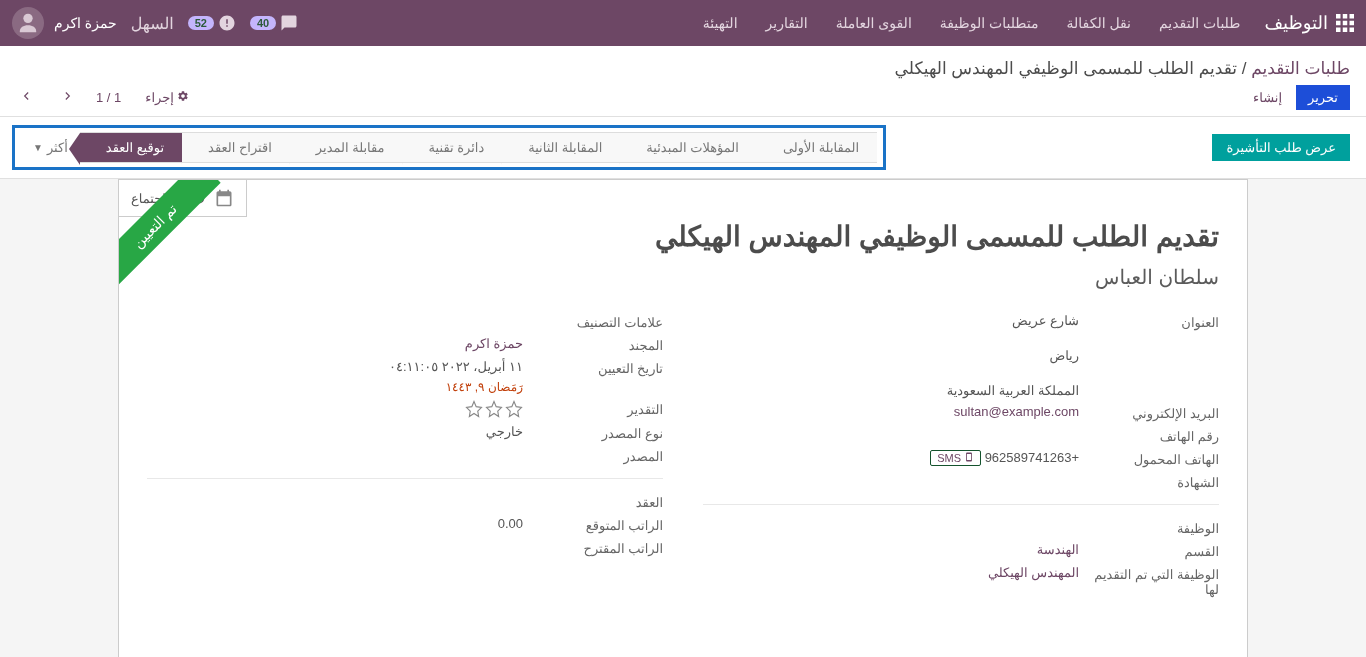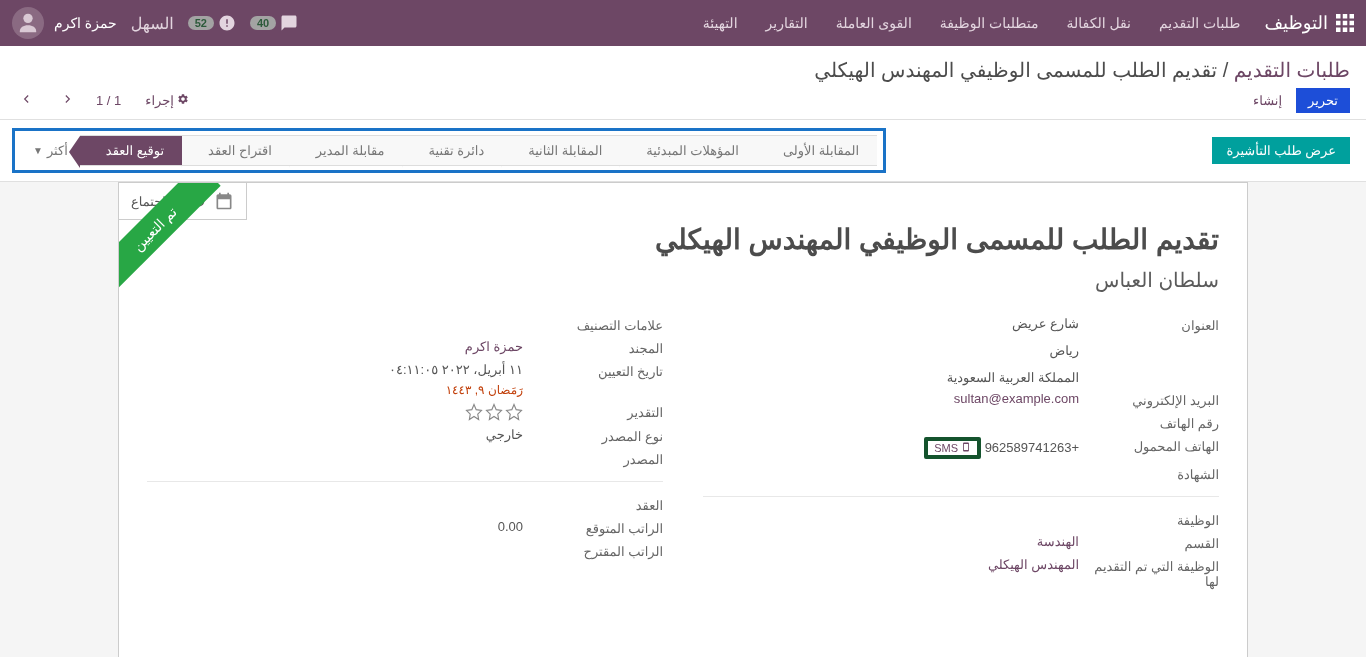--- a/index.html
+++ b/index.html
@@ -19,39 +19,39 @@
 .nav-title { font-size: 18px; font-weight: 500; margin-left: 24px; }
 .nav-menu { display: flex; gap: 28px; }
 .nav-menu-item { color: #e3d5df; font-size: 14px; cursor: pointer; }
 .nav-spacer { flex: 1; }
 .nav-right { display: flex; align-items: center; gap: 14px; }
 .nav-badge {
   display: flex; align-items: center; gap: 4px;
   color: #e3d5df; font-size: 13px; cursor: pointer;
 }
 .nav-badge .count {
-  background: #a3a3a3; color: #2c5a3a;
+  background: #c4b5fd; color: #2c5a3a;
   border-radius: 10px; padding: 1px 7px; font-size: 11px; font-weight: bold;
 }
 .nav-user { display: flex; align-items: center; gap: 10px; cursor: pointer; }
 .nav-user-name { font-size: 14px; color: #fff; }
 .nav-avatar {
   width: 32px; height: 32px; border-radius: 50%;
   background: #8a6a82; display: flex; align-items: center; justify-content: center;
   overflow: hidden;
 }
 .nav-avatar svg { width: 28px; height: 28px; }
 .nav-easy { color: #e3d5df; font-size: 16px; cursor: pointer; }
 
 
 .crumb-row {
   background: #fff; padding: 12px 16px 6px;
   display: flex; align-items: flex-start; flex-direction: column; gap: 6px;
 }
-.crumb { font-size: 20px; color: #4c4c4c; }
+.crumb { font-size: 17px; color: #4c4c4c; }
 .crumb a { color: #6d4765; text-decoration: none; cursor: pointer; }
 .crumb-sub {
   display: flex; justify-content: space-between; width: 100%;
   align-items: center;
 }
 .crumb-actions { display: flex; gap: 6px; align-items: center; }
 .btn-primary {
   background: #1d4ed8; color: #fff; border: none;
   padding: 5px 12px; font-size: 13px; cursor: pointer;
 }
@@ -138,24 +138,24 @@
 
 .cols { display: flex; gap: 40px; }
 .col { flex: 1; }
 .fld { display: flex; margin-bottom: 6px; align-items: flex-start; }
 .fld-label {
   width: 140px; flex-shrink: 0; color: #666; font-size: 13px;
   padding-top: 2px; font-weight: 400;
 }
 .fld-val { flex: 1; color: #555; font-size: 13px; }
 .fld-val.link { color: #6d4765; cursor: pointer; }
-.fld-addr { display: flex; flex-direction: column; gap: 12px; }
+.fld-addr { display: flex; flex-direction: column; gap: 20px; }
 .sms-btn {
   display: inline-flex; align-items: flex-start; gap: 3px;
-  border: 4px solid #14532d; padding: 1px 6px; font-size: 11px;
+  border: 1px solid #14532d; padding: 1px 6px; font-size: 11px;
   color: #6d4765; cursor: pointer; margin-left: 6px; border-radius: 2px;
 }
 .sms-btn svg { width: 10px; height: 10px; fill: #6d4765; }
 .stars { display: flex; gap: 2px; }
 .stars svg { width: 18px; height: 18px; fill: none; stroke: #888; stroke-width: 1.5; }
 .sep { height: 1px; background: #e8e8e8; margin: 14px 0; }
 .date-sub { color: #c2410c; font-size: 12px; margin-top: 6px; }
 </style>
 </head>
 <body>

